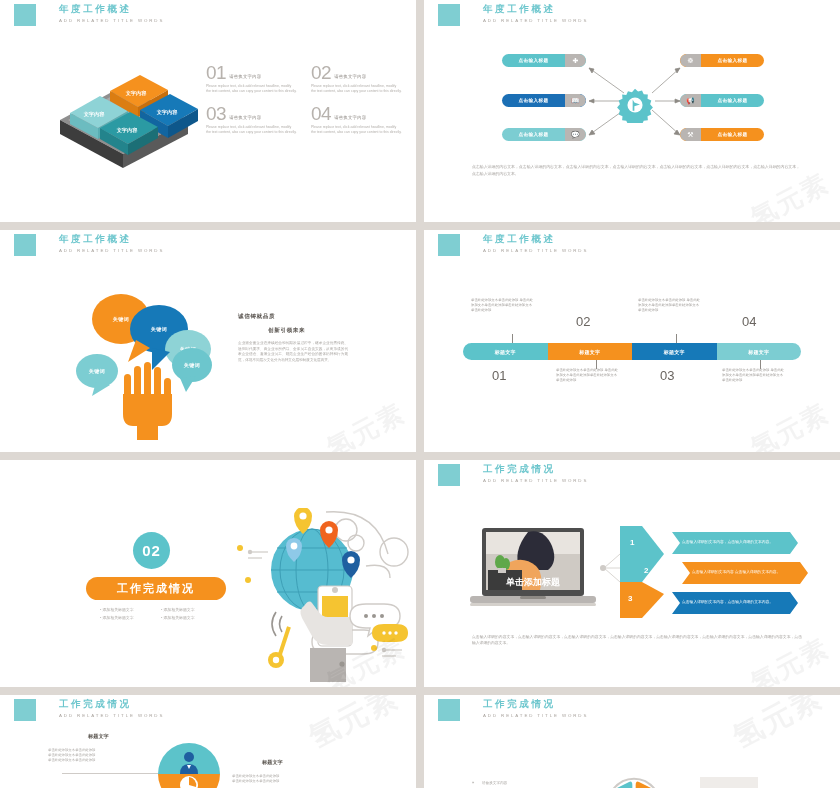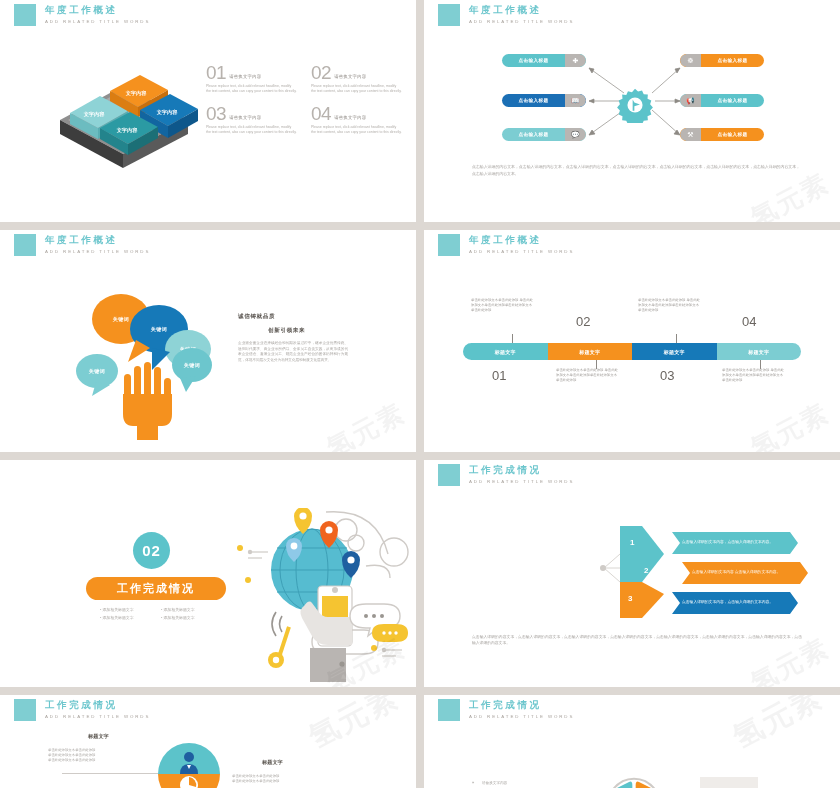--- a/index.html
+++ b/index.html
@@ -18,21 +18,21 @@
     column-gap: 8px;
     row-gap: 8px;
     padding: 0 0 0 0;
   }
   .slide {
     position: relative;
     background: #ffffff;
     overflow: hidden;
   }
   
-  .hdr { position: absolute; left: 14px; top: 4px; display: flex; align-items: center; }
+  .hdr { position: absolute; left: 14px; top: 4px; display: flex; align-items: flex-start; gap: 14px; }
   .hdr .sq { width: 22px; height: 22px; background: #7fced2; flex: 0 0 auto; }
   .hdr .txts { margin-left: 9px; margin-top: -1px; }
   .hdr .t1 {
     font-size: 9.5px; letter-spacing: 2.6px; color: #6cc6cd; font-weight: bold;
     white-space: nowrap; line-height: 12px;
   }
   .hdr .t2 {
     font-size: 4.4px; letter-spacing: 1.9px; color: #a8a29c; line-height: 9px;
     white-space: nowrap; margin-top: 1px;
   }
@@ -444,20 +444,40 @@
 
   <div class="slide">
     <div class="hdr">
       <div class="sq"></div>
       <div class="txts">
         <div class="t1">工作完成情况</div>
         <div class="t2">ADD RELATED TITLE WORDS</div>
       </div>
     </div>
 
+    <div class="laptop">
+      <svg width="126" height="84" viewBox="0 0 126 84">
+        <rect x="12" y="0" width="102" height="68" rx="3" fill="#4d4d4d"></rect>
+        <rect x="16" y="4" width="94" height="58" fill="#d8d8d8"></rect>
+        <rect x="16" y="4" width="94" height="22" fill="#e8e4df"></rect>
+        <rect x="16" y="26" width="94" height="36" fill="#cfcac4"></rect>
+        <path d="M58 4 q16 -4 24 14 q6 16 -4 24 h-28 q-8 -18 8 -38z" fill="#2c2c38"></path>
+        <path d="M40 34 q14 -6 26 4 q8 8 4 24 h-34 q-6 -18 4 -28z" fill="#f0a55c"></path>
+        <rect x="18" y="42" width="34" height="20" fill="#3b3b3b"></rect>
+        <g fill="#5fa84a">
+            <ellipse cx="30" cy="34" rx="5" ry="7"></ellipse>
+            <ellipse cx="36" cy="36" rx="4" ry="6"></ellipse>
+          </g>
+        <rect x="28" y="40" width="8" height="5" fill="#cfcbc7"></rect>
+        <rect x="0" y="68" width="126" height="7" rx="3" fill="#b9b5b2"></rect>
+        <rect x="50" y="68" width="26" height="3" rx="1.5" fill="#8d8984"></rect>
+        <rect x="0" y="75" width="126" height="3" rx="1.5" fill="#d4d0cb"></rect>
+        <text x="63" y="57" fill="#fff" font-size="9" font-weight="bold" text-anchor="middle" font-family="Liberation Sans, sans-serif">单击添加标题</text>
+      </svg>
+    </div>
 
     <svg style="position:absolute;left:172px;top:70px;width:50px;height:78px">
       <g stroke="#cfcbc7" stroke-width=".8" fill="none">
         <line x1="8" y1="38" x2="40" y2="10"></line>
         <line x1="8" y1="38" x2="40" y2="38"></line>
         <line x1="8" y1="38" x2="40" y2="66"></line>
       </g>
       <circle cx="7" cy="38" r="3" fill="#cfcbc7"></circle>
     </svg>
 

